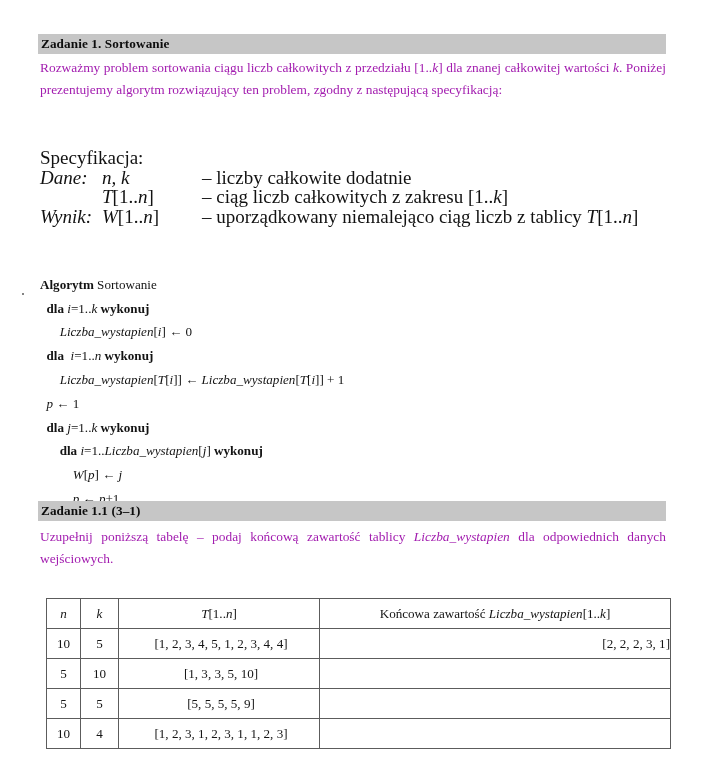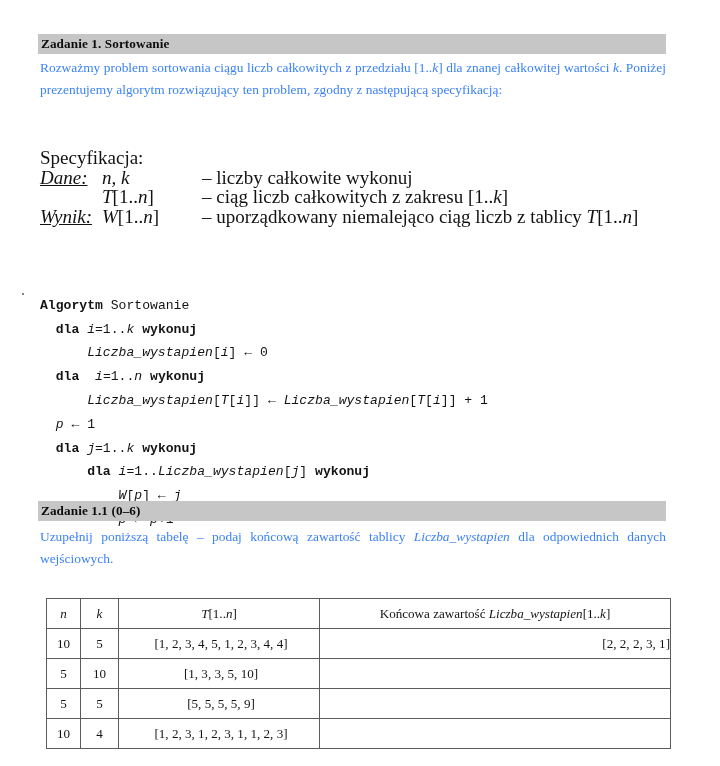--- a/index.html
+++ b/index.html
@@ -50,21 +50,21 @@
   #bar-zadanie11 { top: 501px; }
 
   
   .para {
     position: absolute;
     left: 40px;
     width: 626px;
     text-align: justify;
     font-size: 13.4px;
     line-height: 21.5px;
-    color: #3b82f6;
+    color: #a21caf;
   }
   #para-intro { top: 57px; }
   #para-instruction { top: 526px; }
 
   .it { font-style: italic; }
 
   
   .spec {
     position: absolute;
     left: 40px;
@@ -76,35 +76,34 @@
   .spec-title { display: block; }
   .spec-row {
     display: flex;
     align-items: baseline;
     white-space: nowrap;
   }
   .spec-label {
     width: 62px;
     flex: 0 0 62px;
     font-style: italic;
-    text-decoration: underline;
   }
   .spec-var {
     width: 100px;
     flex: 0 0 100px;
   }
   .spec-desc { flex: 1 1 auto; }
 
   
   .algo {
     position: absolute;
     left: 40px;
-    top: 270px;
+    top: 249px;
     width: 640px;
-    font-family: Liberation Mono, monospace;
+    font-family: Liberation Serif, serif;
     font-size: 13.1px;
     line-height: 23.8px;
     color: #131313;
     white-space: pre;
   }
   .algo .kw { font-weight: bold; }
   .algo .id { font-style: italic; }
   .algo .ln { display: block; }
 
   
@@ -170,21 +169,21 @@
     całkowitej wartości <span class="it">k</span>. Poniżej prezentujemy algorytm rozwiązujący ten problem, zgodny
     z następującą specyfikacją:
   </div>
 
   <div class="spec">
     <span class="spec-title">Specyfikacja:</span>
 
     <div class="spec-row">
       <span class="spec-label">Dane:</span>
       <span class="spec-var it">n, k</span>
-      <span class="spec-desc">– liczby całkowite wykonuj</span>
+      <span class="spec-desc">– liczby całkowite dodatnie</span>
     </div>
 
     <div class="spec-row">
       <span class="spec-label"></span>
       <span class="spec-var"><span class="it">T</span>[1..<span class="it">n</span>]</span>
       <span class="spec-desc">– ciąg liczb całkowitych z zakresu [1..<span class="it">k</span>]</span>
     </div>
 
     <div class="spec-row">
       <span class="spec-label">Wynik:</span>
@@ -193,21 +192,21 @@
     </div>
   </div>
 
   <div class="algo">
 <span class="ln"><span class="kw">Algorytm</span> Sortowanie</span><span class="ln">  <span class="kw">dla</span> <span class="id">i</span>=1..<span class="id">k</span> <span class="kw">wykonuj</span></span><span class="ln">      <span class="id">Liczba_wystapien</span>[<span class="id">i</span>] ← 0</span><span class="ln">  <span class="kw">dla</span>  <span class="id">i</span>=1..<span class="id">n</span> <span class="kw">wykonuj</span></span><span class="ln">      <span class="id">Liczba_wystapien</span>[<span class="id">T</span>[<span class="id">i</span>]] ← <span class="id">Liczba_wystapien</span>[<span class="id">T</span>[<span class="id">i</span>]] + 1</span><span class="ln">  <span class="id">p</span> ← 1</span><span class="ln">  <span class="kw">dla</span> <span class="id">j</span>=1..<span class="id">k</span> <span class="kw">wykonuj</span></span><span class="ln">      <span class="kw">dla</span> <span class="id">i</span>=1..<span class="id">Liczba_wystapien</span>[<span class="id">j</span>] <span class="kw">wykonuj</span></span><span class="ln">          <span class="id">W</span>[<span class="id">p</span>] ← <span class="id">j</span></span><span class="ln">          <span class="id">p</span> ← <span class="id">p</span>+1</span>
   </div>
 
   <div class="artifact-dot"></div>
 
   <div class="section-bar" id="bar-zadanie11">
-    <span class="section-title">Zadanie 1.1 (0–6)</span>
+    <span class="section-title">Zadanie 1.1 (3–1)</span>
   </div>
 
   <div class="para" id="para-instruction">
     Uzupełnij poniższą tabelę – podaj końcową zawartość tablicy <span class="it">Liczba_wystapien</span> dla
     odpowiednich danych wejściowych.
   </div>
 
   <div class="tbl-wrap">
     <table class="answer-table">
       <tbody>

